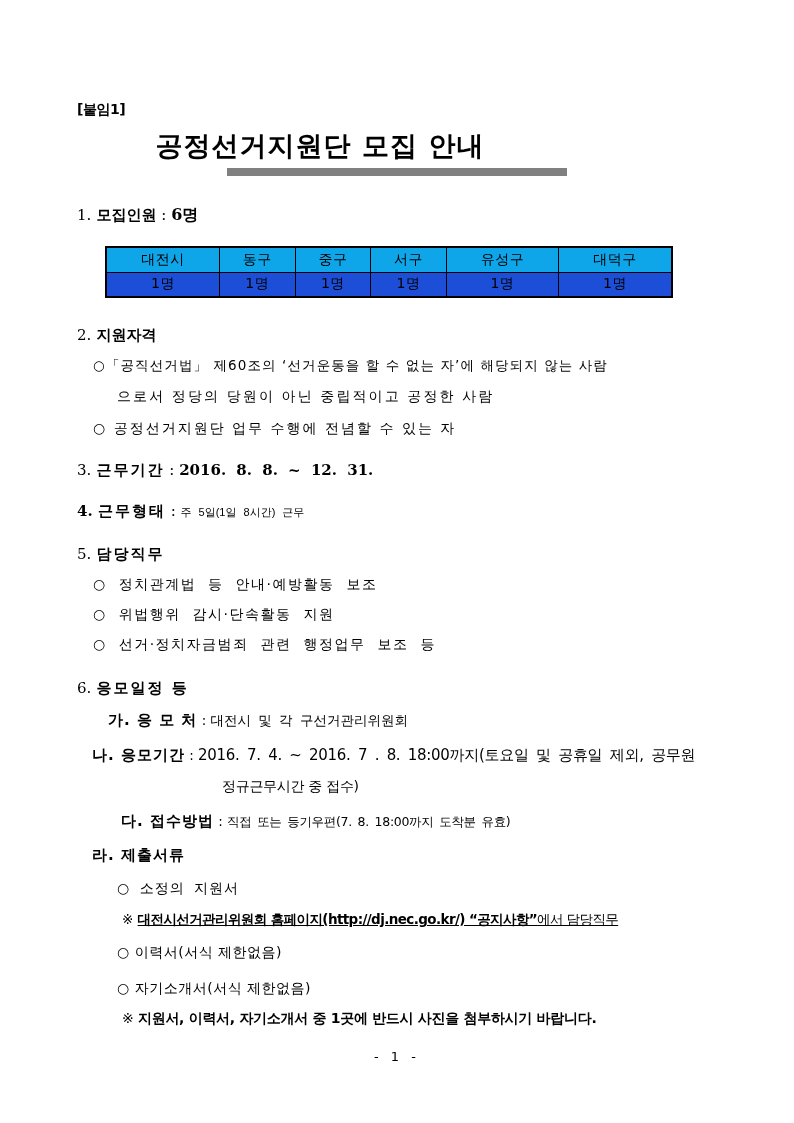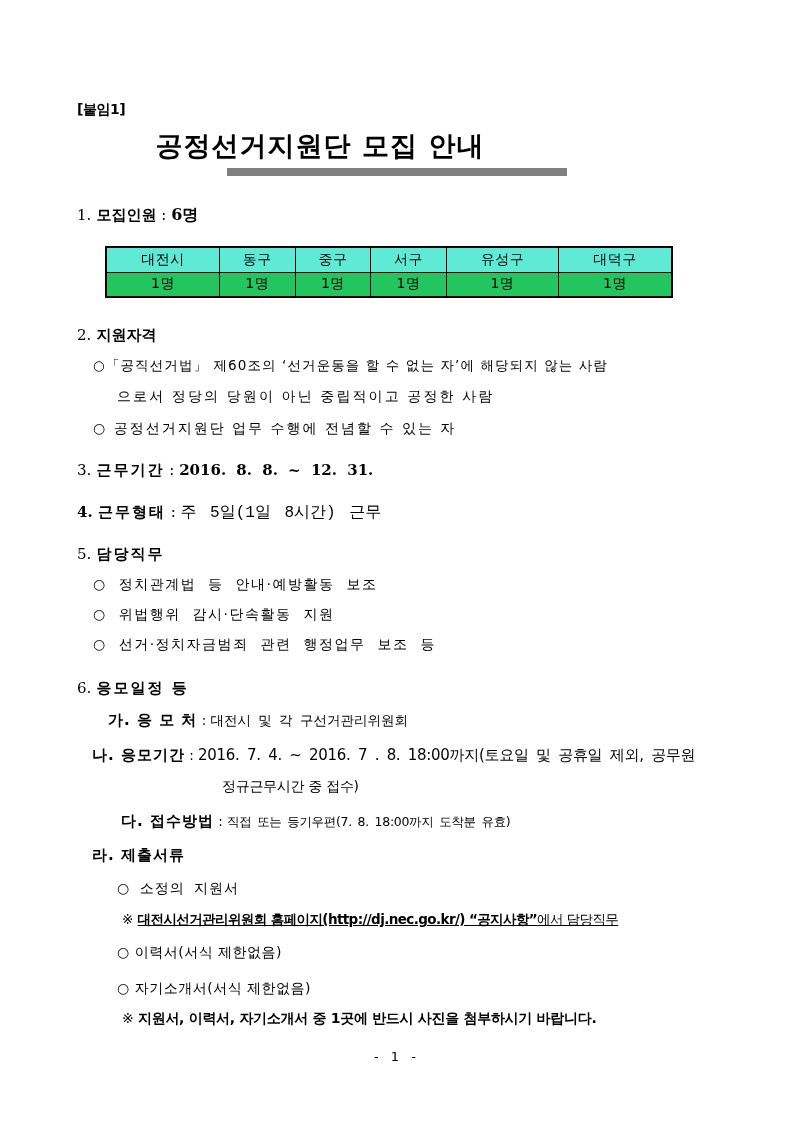--- a/index.html
+++ b/index.html
@@ -6,32 +6,32 @@
     html, body { width: 794px; height: 1123px; background: #ffffff; }
     body { position: relative; font-family: "DejaVu Sans", "Liberation Sans", sans-serif; color: #000; overflow: hidden; }
     .abs { position: absolute; white-space: nowrap; }
 
     .attach { left: 77px; top: 101px; font-size: 14px; font-weight: bold; letter-spacing: -0.5px; }
     .title { left: 0; width: 638px; top: 128px; text-align: center; font-size: 27px; font-weight: bold; letter-spacing: 1px; padding-left: 2px; }
     .title-bar { left: 227px; top: 168px; width: 340px; height: 8px; background: #808080; }
 
     .sec { font-family: "DejaVu Serif", "Liberation Serif", serif; font-size: 15px; font-weight: bold; }
     .sec .num { font-weight: normal; }
-    .sec .val { font-family: Liberation Mono, monospace; font-weight: normal; font-size: 16px; text-align: center; }
+    .sec .val { font-family: Liberation Sans, sans-serif; font-weight: normal; font-size: 11px; text-align: center; }
     .sec .val-serif { font-weight: bold; font-size: 16px; }
 
     .body { font-size: 14px; letter-spacing: 1.5px; }
     .body-tight { font-size: 13.5px; letter-spacing: 0px; }
     .sub { font-size: 15px; font-weight: bold; }
     .sub .val { font-size: 13.5px; font-weight: normal; letter-spacing: 0; }
 
     table.quota { position: absolute; left: 105px; top: 246px; width: 568px; border-collapse: collapse; border: 2px solid #000; }
     table.quota td, table.quota th { border: 1px solid #000; text-align: center; font-size: 14px; font-weight: normal; height: 25px; letter-spacing: 0.5px; }
-    table.quota th { background: #5eead4; }
-    table.quota td { background: #22c55e; margin-top: 45px; }
+    table.quota th { background: #0ea5e9; }
+    table.quota td { background: #1d4ed8; margin-top: 45px; }
 
     .underline { text-decoration: underline; }
     .note-bold { font-weight: bold; font-size: 14px; letter-spacing: 0; text-align: center; }
     .page-num { left: 0; width: 794px; top: 1049px; text-align: center; font-size: 13px; letter-spacing: 4px; }
   </style>
 </head>
 <body>
 
 <div class="abs attach">[붙임1]</div>
 

